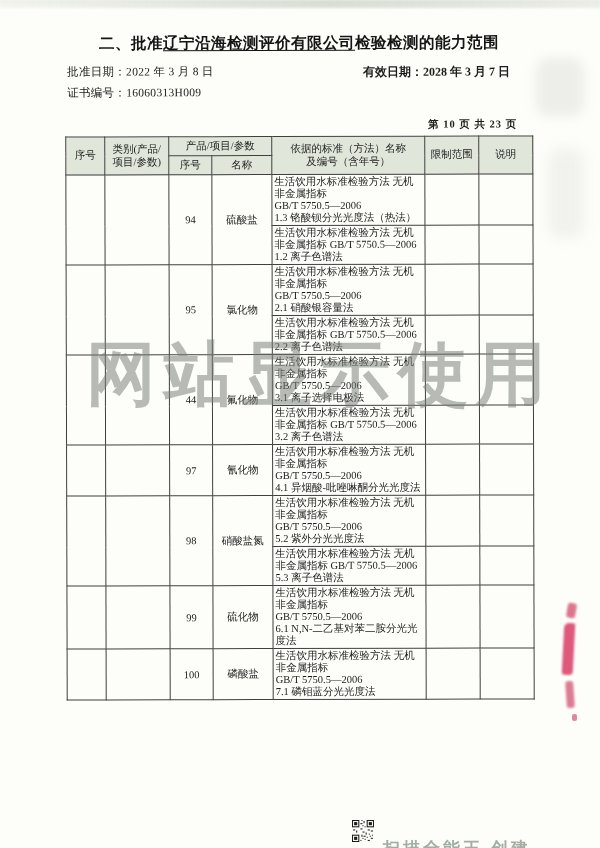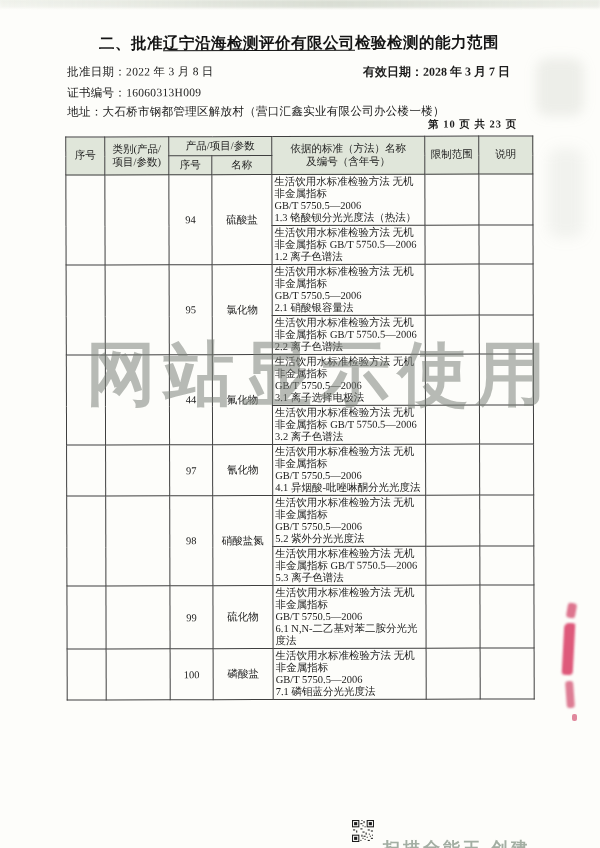--- a/index.html
+++ b/index.html
@@ -113,23 +113,20 @@
     </div>
 
     <div class="info-line i1">
       <span>批准日期：</span><span>2022 年 3 月 8 日</span>
     </div>
     <div class="i1b">
       <span>有效日期：</span><span>2028 年 3 月 7 日</span>
     </div>
     <div class="info-line i2">
       <span>证书编号：</span><span>16060313H009</span>
-    </div>
-    <div class="info-line i3">
-      <span>地址：</span><span>大石桥市钢都管理区解放村（营口汇鑫实业有限公司办公楼一楼）</span>
     </div>
     <div class="page-indicator">第 10 页 共 23 页</div>
 
     <table class="cap">
       <colgroup>
         <col style="width:39px">
           <col style="width:64px">
           <col style="width:43px">
           <col style="width:60px">
           <col style="width:153px">

